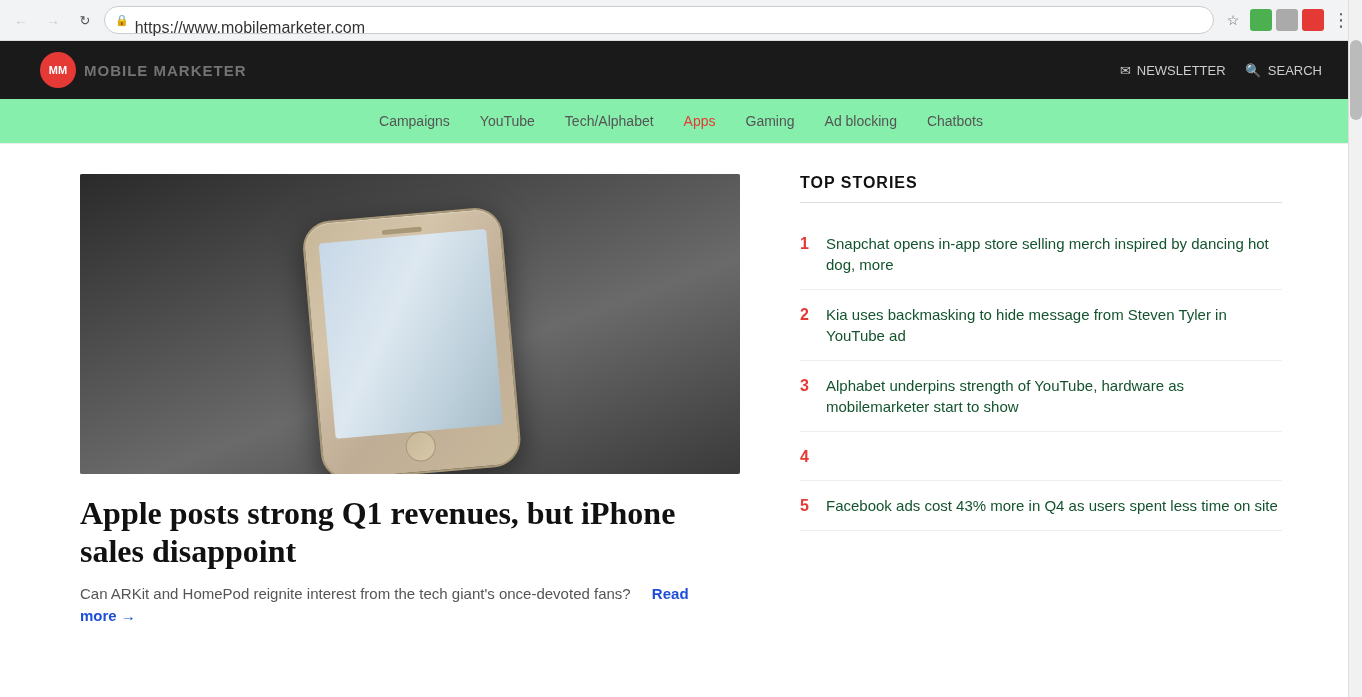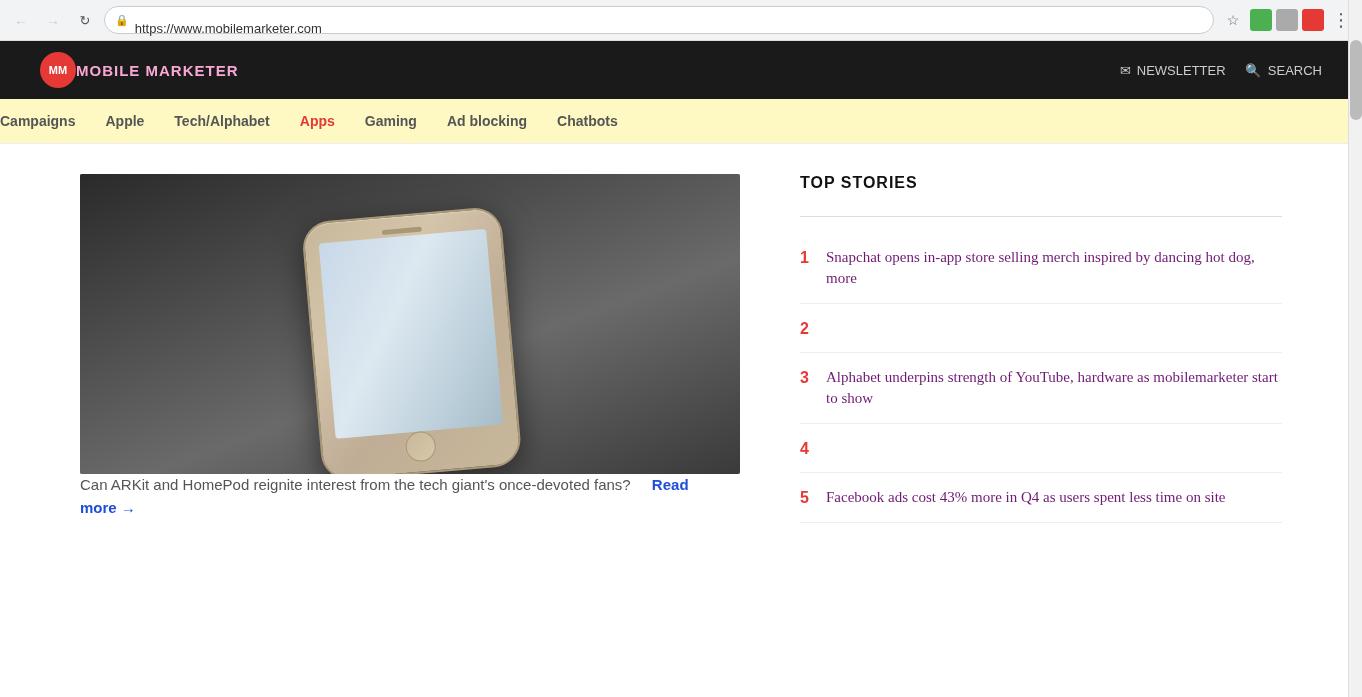--- a/index.html
+++ b/index.html
@@ -43,21 +43,21 @@
       border-radius: 14px;
       background: #fff;
       display: flex;
       align-items: center;
       padding: 0 10px;
       font-size: 13px;
       color: #333;
       gap: 6px;
     }
     .address-bar-lock { color: #5a5; font-size: 11px; }
-    .address-bar-url { flex: 1; font-size: 13px; color: #333; margin-top: 16px; }
+    .address-bar-url { flex: 1; font-size: 16px; color: #333; margin-top: 16px; }
     .browser-actions {
       display: flex;
       align-items: center;
       gap: 4px;
     }
     .browser-action-btn {
       width: 26px; height: 26px;
       border: none; background: none;
       cursor: pointer;
       font-size: 14px;
@@ -85,32 +85,33 @@
       background: #1a1a1a;
       padding: 0 40px;
       height: 58px;
       display: flex;
       align-items: center;
       justify-content: space-between;
     }
     .site-logo {
       display: flex;
       align-items: center;
+      gap: 8px;
     }
     .logo-circle {
       width: 36px; height: 36px;
       background: #e53935;
       border-radius: 50%;
       display: flex; align-items: center; justify-content: center;
       color: white;
       font-size: 11px;
       font-weight: bold;
     }
     .site-name {
-      color: #f9a8d4;
+      color: #737373;
       font-size: 15px;
       font-weight: bold;
       letter-spacing: 1px;
     }
     .main-nav {
       display: flex;
       align-items: center;
       gap: 28px;
     }
     .main-nav a {
@@ -137,25 +138,25 @@
       font-size: 13px;
       display: flex;
       align-items: center;
       gap: 6px;
       cursor: pointer;
     }
 
     
     .sub-nav {
       display: flex;
+      justify-content: center;
       gap: 30px;
       padding: 14px 0;
       border-bottom: 1px solid #eee;
-      background: #fef9c3;
-      font-weight: bold;
+      background: #86efac;
     }
     .sub-nav a {
       color: #555;
       text-decoration: none;
       font-size: 14px;
     }
     .sub-nav a.active { color: #e53935; }
 
     
     .main-content {
@@ -248,45 +249,44 @@
     
     .top-stories {
       flex: 1;
       min-width: 0;
     }
     .top-stories-title {
       font-size: 16px;
       font-weight: 900;
       letter-spacing: 1px;
       color: #111;
-      padding-bottom: 24px;
+      padding-bottom: 10px;
       border-bottom: 1px solid #ddd;
       margin-bottom: 16px;
     }
     .story-item {
       display: flex;
       gap: 12px;
       padding: 14px 0;
       border-bottom: 1px solid #eee;
       align-items: flex-start;
     }
     .story-number {
       color: #e53935;
       font-size: 16px;
       font-weight: bold;
       min-width: 14px;
       padding-top: 2px;
     }
     .story-link {
-      color: #701a75;
+      color: #14532d;
       font-size: 15px;
       line-height: 1.4;
       text-decoration: none;
       cursor: pointer;
-      font-family: Liberation Serif, serif;
     }
 
     
     .page-wrapper {
       position: relative;
     }
   </style>
 </head>
 <body>
 
@@ -333,58 +333,60 @@
         </div>
         <div class="search-btn">
           <span>🔍</span>
           <span>SEARCH</span>
         </div>
       </div>
     </header>
 
     <nav class="sub-nav">
       <a href="#" class="">Campaigns</a>
-      <a href="#" class="">Apple</a>
+      <a href="#" class="">YouTube</a>
       <a href="#" class="">Tech/Alphabet</a>
       <a href="#" class="active">Apps</a>
       <a href="#" class="">Gaming</a>
       <a href="#" class="">Ad blocking</a>
       <a href="#" class="">Chatbots</a>
     </nav>
 
     <div class="main-content">
 
       <article class="featured-article">
         <div class="featured-image">
           <div class="phone-mockup">
             <div class="phone-body">
               <div class="phone-speaker"></div>
               <div class="phone-screen"></div>
               <div class="phone-home-btn"></div>
             </div>
           </div>
         </div>
+        <h1 class="article-title">Apple posts strong Q1 revenues, but iPhone sales disappoint</h1>
         <p class="article-excerpt">
           <span>Can ARKit and HomePod reignite interest from the tech giant's once-devoted fans?</span>
           <a href="#" class="read-more">
             <span>Read more</span><span class="read-more-arrow">→</span>
           </a>
         </p>
       </article>
 
       <aside class="top-stories">
         <h2 class="top-stories-title">TOP STORIES</h2>
 
         <div class="story-item">
           <span class="story-number">1</span>
           <a href="#" class="story-link">Snapchat opens in-app store selling merch inspired by dancing hot dog, more</a>
         </div>
 
         <div class="story-item">
           <span class="story-number">2</span>
+          <a href="#" class="story-link">Kia uses backmasking to hide message from Steven Tyler in YouTube ad</a>
         </div>
 
         <div class="story-item">
           <span class="story-number">3</span>
           <a href="#" class="story-link">Alphabet underpins strength of YouTube, hardware as mobilemarketer start to show</a>
         </div>
 
         <div class="story-item">
           <span class="story-number">4</span>
         </div>

